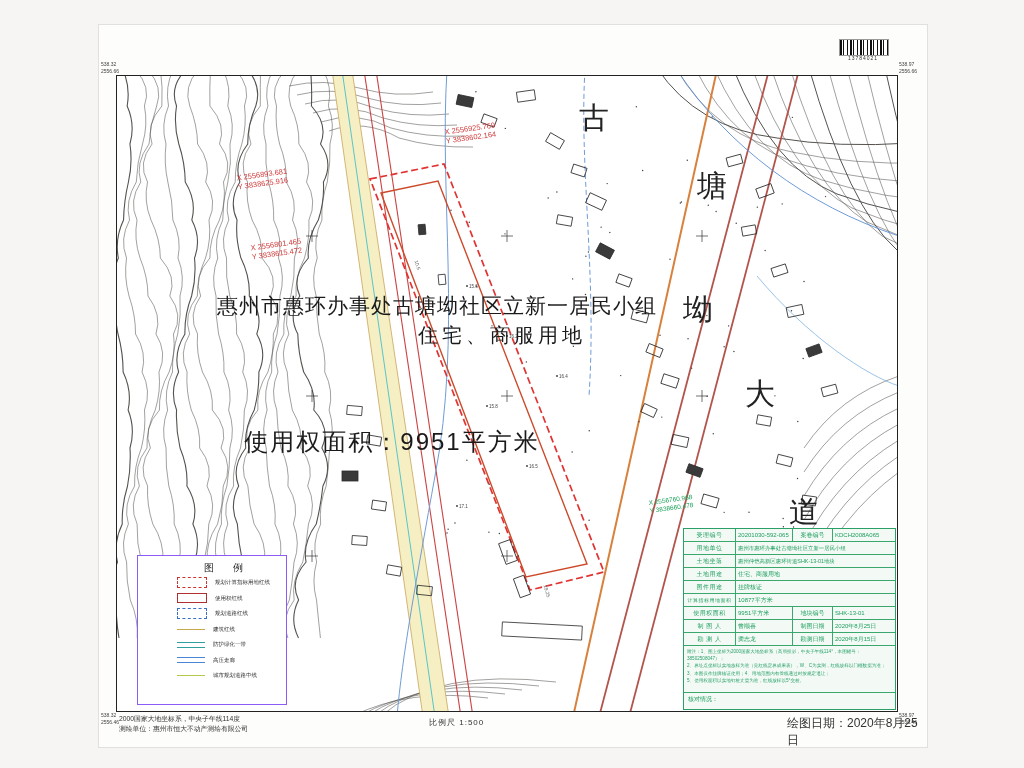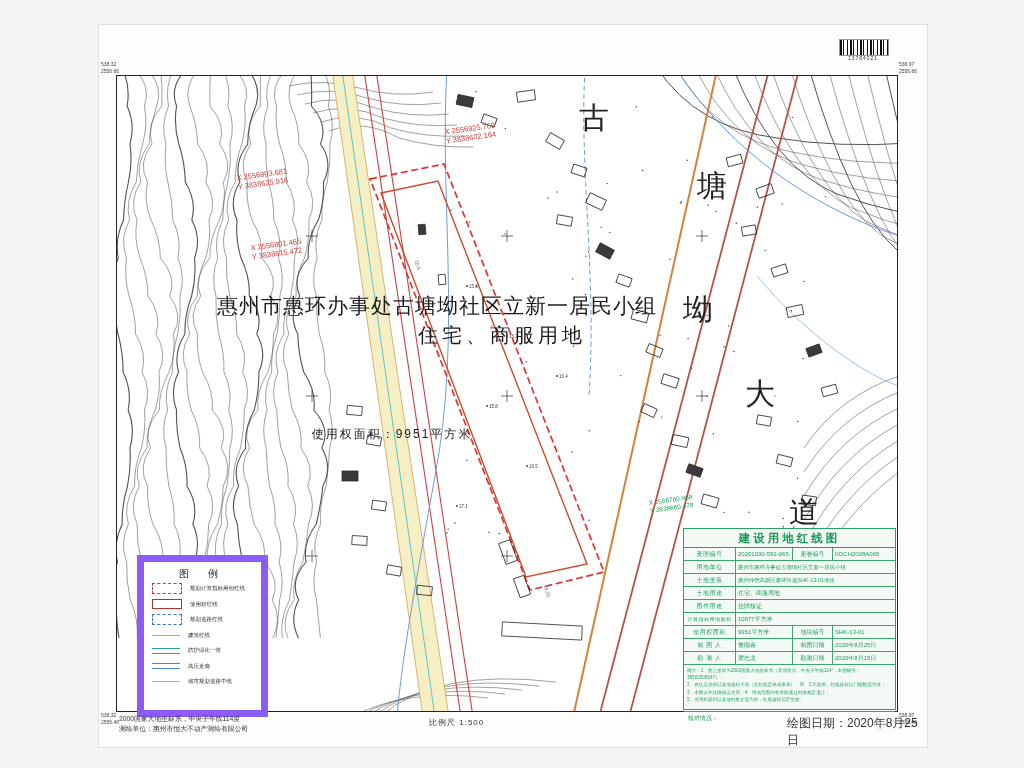--- a/index.html
+++ b/index.html
@@ -11,21 +11,21 @@
     border:0.5px solid #999;}
   .barcode-num{position:absolute;left:740px;top:30px;width:48px;font-size:5px;text-align:center;color:#333;letter-spacing:1px;}
   
   .frame{position:absolute;left:17px;top:50px;width:780px;height:635px;border:1.4px solid #222;background:#ffffff;}
   .map-svg{position:absolute;left:0;top:0;width:780px;height:635px;}
   
   .hl{position:absolute;color:#1a1a1a;font-weight:500;text-align:center;white-space:nowrap;}
   .hl1{left:40px;top:216px;width:560px;font-size:21px;letter-spacing:1px;}
   .hl2{left:250px;top:246px;width:270px;font-size:20px;letter-spacing:4px;}
   .hl3{left:100px;top:298px;width:440px;font-size:20px;letter-spacing:1px;}
-  .hl4{left:80px;top:350px;width:390px;font-size:12px;letter-spacing:2px;}
+  .hl4{left:80px;top:350px;width:390px;font-size:24px;letter-spacing:2px;}
   
   .pc{position:absolute;font-size:30px;color:#222;font-weight:500;}
   .pc0{left:462px;top:22px;}
   .pc1{left:580px;top:90px;}
   .pc2{left:566px;top:214px;}
   .pc3{left:628px;top:298px;}
   .pc4{left:672px;top:416px;}
   
   .coord{position:absolute;font-size:7.5px;line-height:1.25;white-space:nowrap;transform:rotate(-8deg);}
   .coord.red{color:#d03a3a;}
@@ -34,21 +34,21 @@
   .cl1{left:120px;top:94px;}
   .cl2{left:134px;top:164px;}
   .cl3{left:532px;top:420px;}
   
   .corner{position:absolute;font-size:5px;color:#444;line-height:1.3;white-space:nowrap;}
   .cTL{left:-16px;top:-15px;text-align:right;width:14px;}
   .cTR{right:-16px;top:-15px;width:14px;}
   .cBL{left:-16px;bottom:-14px;text-align:right;width:14px;}
   .cBR{right:-16px;bottom:-14px;width:14px;}
   
-  .legend{position:absolute;left:20px;top:479px;width:117px;height:148px;background:#fff;border:7px solid #8b5cf6;}
+  .legend{position:absolute;left:20px;top:479px;width:117px;height:148px;background:#fff;border:1px solid #8b5cf6;padding-left:31px;}
   .legend-title{font-size:10px;letter-spacing:8px;text-align:center;margin-top:5px;color:#222;}
   .legend-item{display:flex;align-items:center;height:15.5px;padding-left:8px;}
   .sw{width:28px;height:10px;margin-right:8px;flex:0 0 28px;position:relative;}
   .sw-rect-dashed-red{border:1px dashed #cc3333;height:9px;}
   .sw-rect-solid-red{border:1.5px solid #b03030;height:8px;}
   .sw-rect-dashed-blue{border:1px dashed #3a6fc4;height:9px;}
   .sw-line{height:0;border-top:1.6px solid #c8a84b;}
   .sw-dbl-teal{height:4px;border-top:1.4px solid #2f9e9e;border-bottom:1.4px solid #2f9e9e;}
   .sw-dbl-blue{height:4px;border-top:1.4px solid #4a86d8;border-bottom:1.4px solid #4a86d8;}
   .sw-line-yg{height:0;border-top:1.8px solid #b6c84a;}
@@ -352,21 +352,20 @@
           <div class="legend-label">高压走廊</div>
         </div>
         <div class="legend-item">
           <div class="sw sw-line-yg"></div>
           <div class="legend-label">城市规划道路中线</div>
         </div>
       </div>
     </div>
 
     <div class="infotable">
-      <div class="it-title">建设用地红线图</div>
       <div class="it-row">
         <div class="it-cell c-l">受理编号</div>
         <div class="it-cell c-v1">20201030-592-065</div>
         <div class="it-cell c-l2">案卷编号</div>
         <div class="it-cell c-v2">KDCH2008A065</div>
       </div>
       <div class="it-row">
         <div class="it-cell c-l">用地单位</div>
         <div class="it-cell c-v" style="font-size:5.4px;">惠州市惠环办事处古塘坳社区立新一居民小组</div>
       </div>

